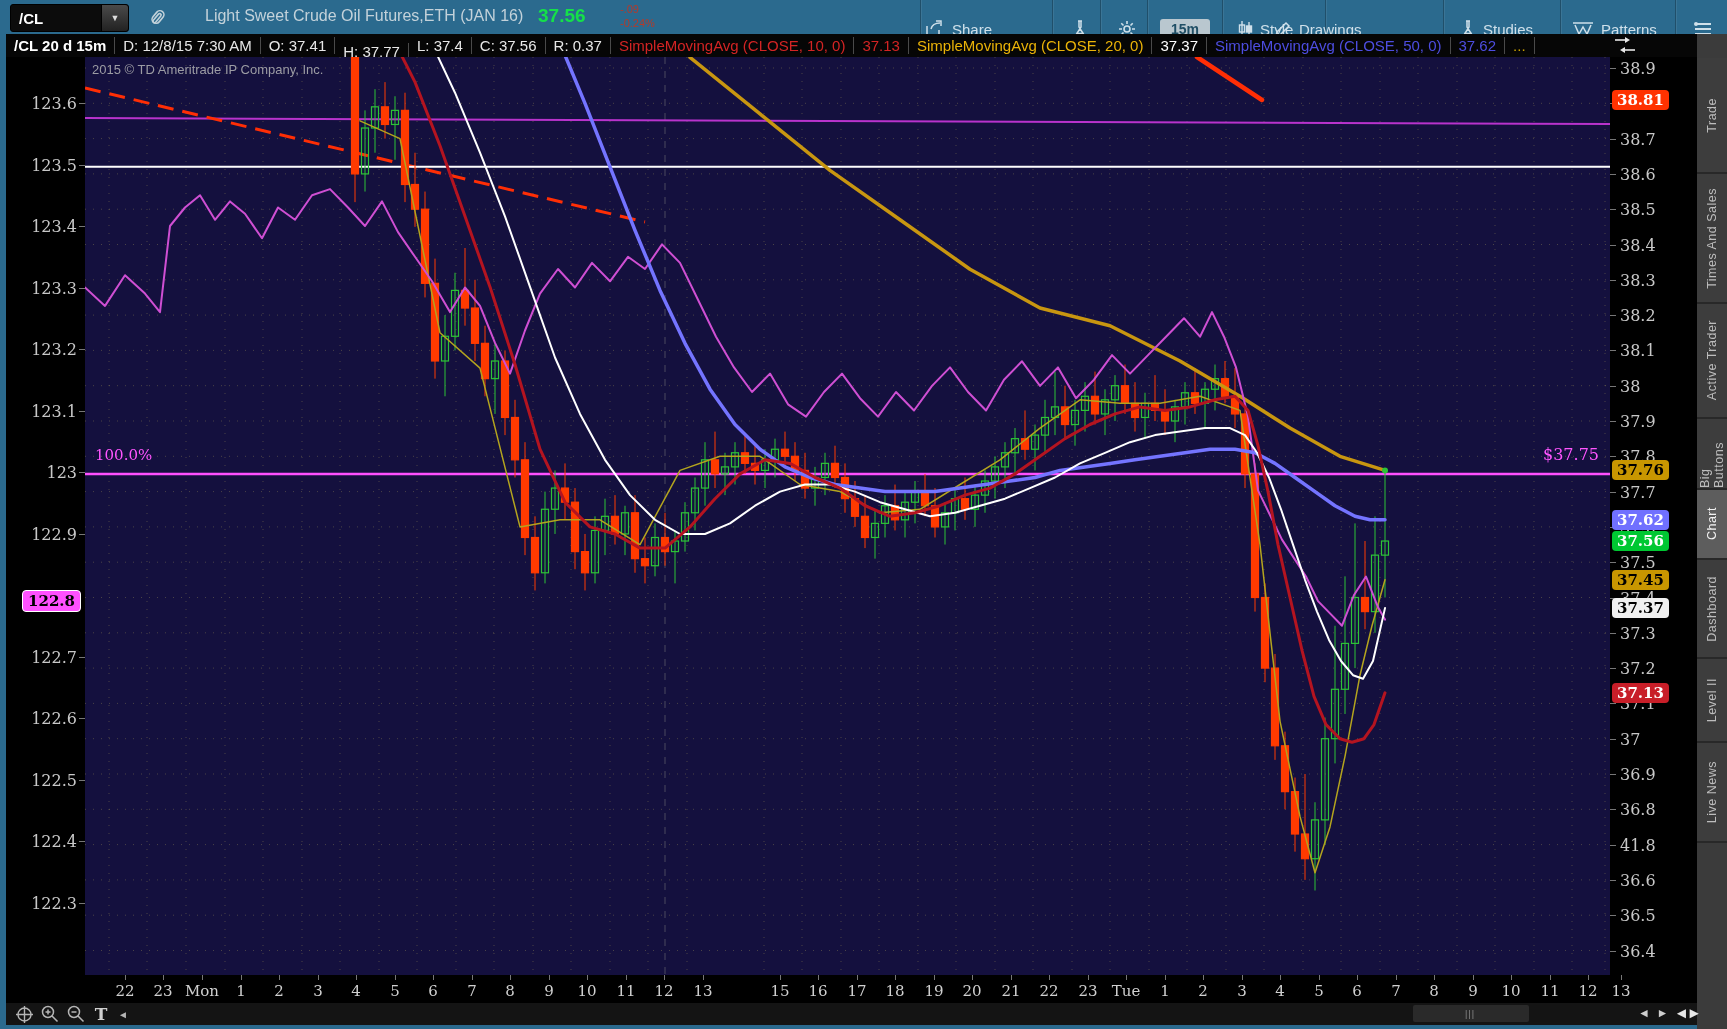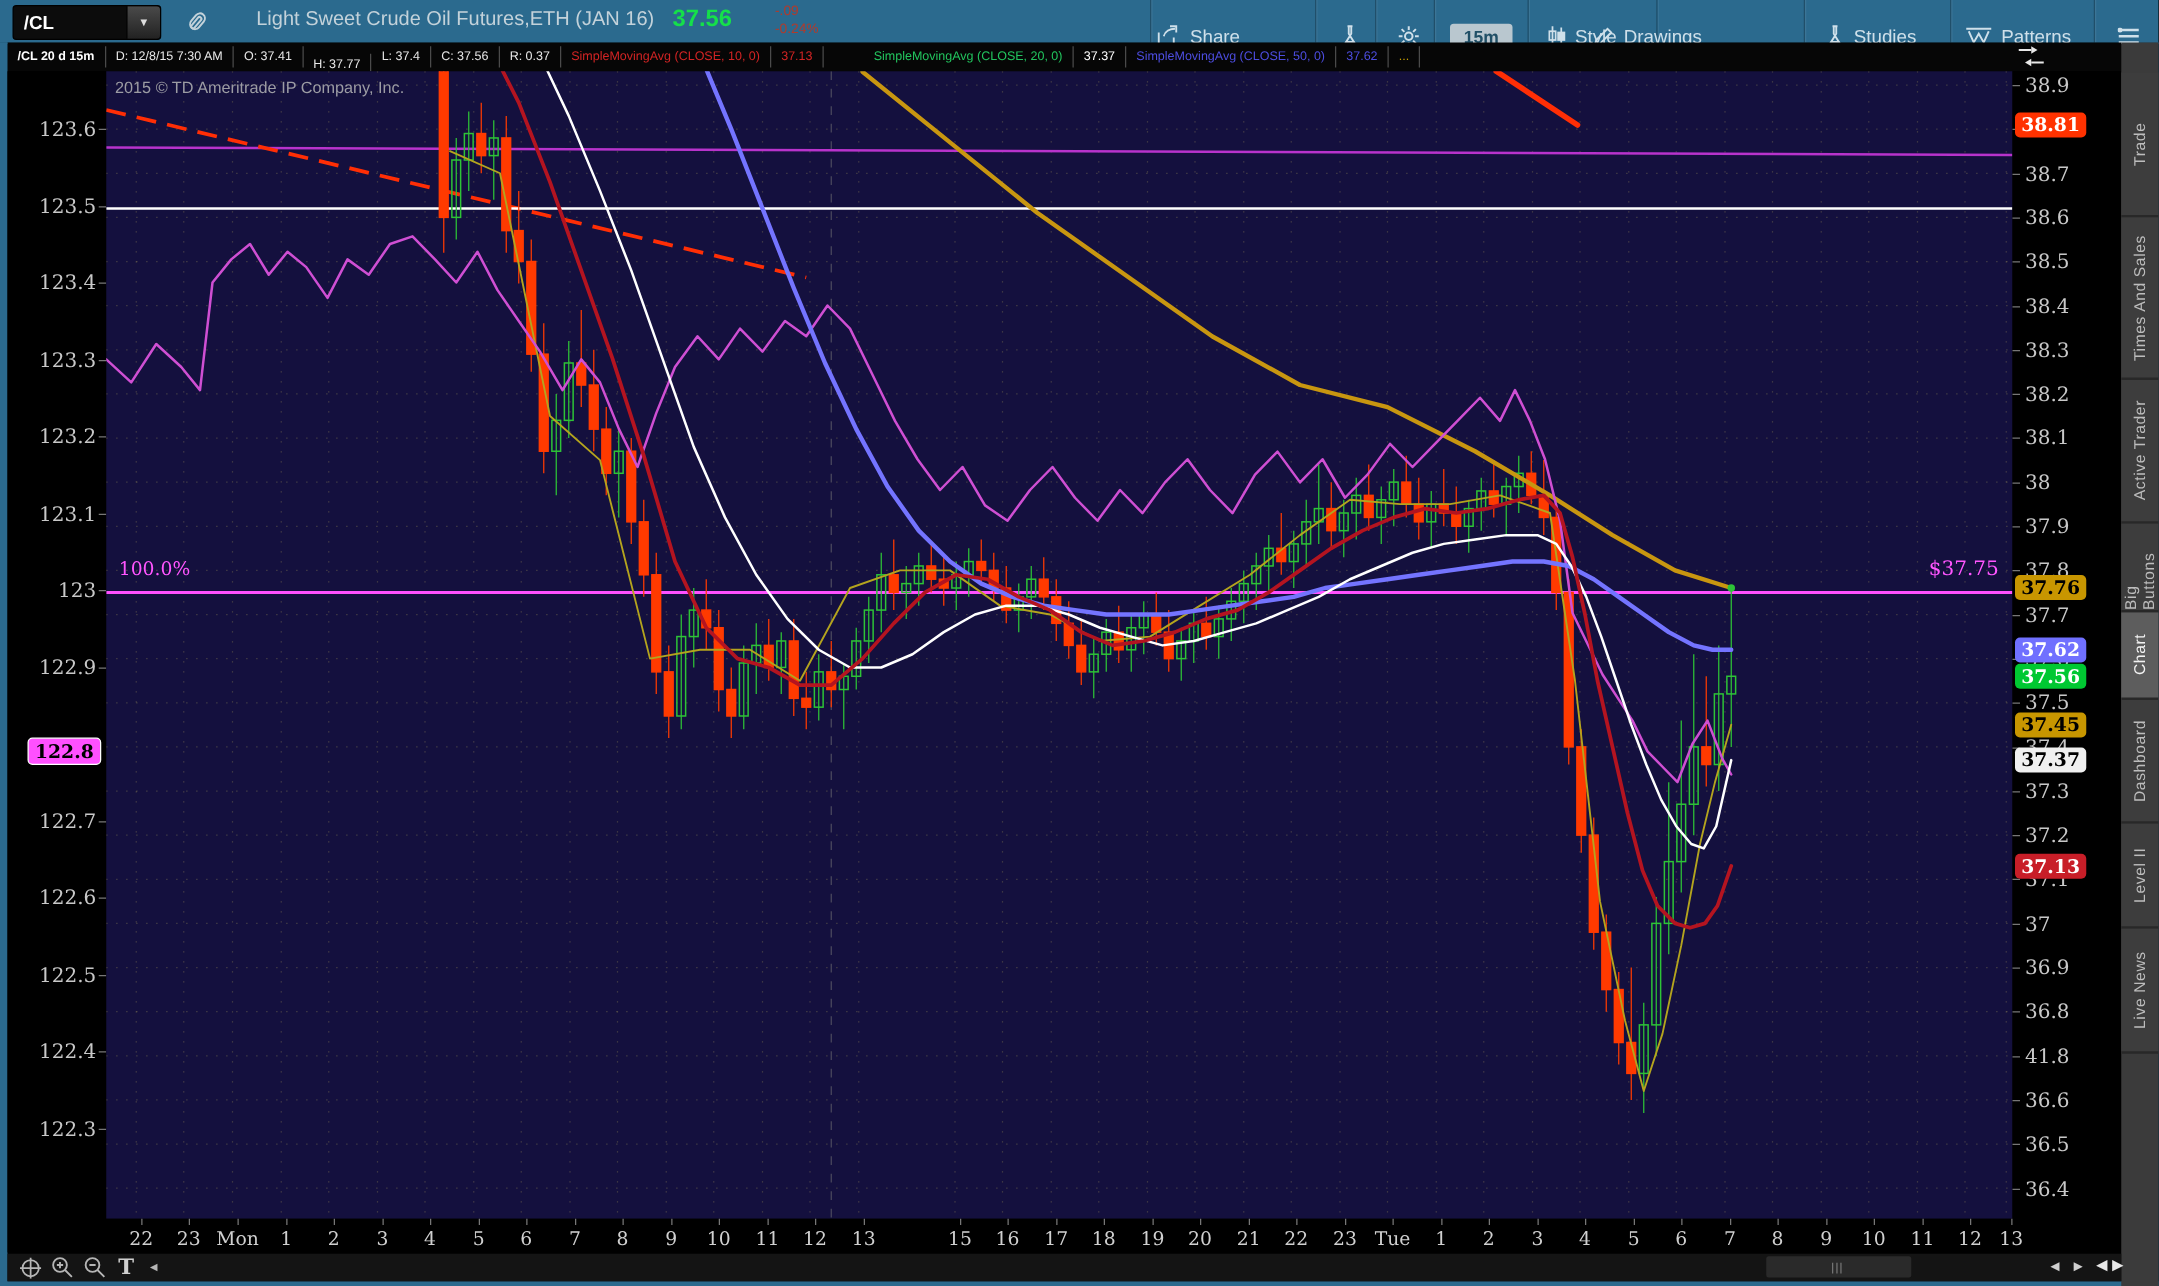--- a/index.html
+++ b/index.html
@@ -19,30 +19,30 @@
   #last-price{position:absolute;left:538px;top:5px;color:#15e04a;font-size:19px;font-weight:bold;}
   #chg-box{position:absolute;left:620px;top:2px;color:#b33a2b;font-size:11px;line-height:14px;}
   .tb-btn{position:absolute;top:0;height:34px;display:flex;align-items:center;gap:7px;color:#cfe0ea;
           font-size:15px;cursor:pointer;margin-top:12px;}
   .tb-btn .ic{display:flex;align-items:center;}
   .fold::after{content:"";position:absolute;right:-14px;bottom:3px;border-style:solid;
                border-width:0 0 7px 7px;border-color:transparent transparent #cfe0ea transparent;opacity:.85;}
   #tf-chip{background:#b9c7cf;color:#204f66;font-weight:bold;font-size:14px;border-radius:3px;padding:2px 11px;}
   
   #chart-header{left:6px;top:34px;width:1691px;height:23px;background:#060606;display:flex;align-items:center;
-                font-size:10px;color:#e6e6e6;white-space:nowrap;overflow:hidden;}
+                font-size:15px;color:#e6e6e6;white-space:nowrap;overflow:hidden;}
   .hseg{padding:0 8px;border-right:1px solid #4a4a4a;height:17px;display:flex;align-items:center;}
   #hdr-compare{position:absolute;left:1612px;top:36px;}
   
   .teal{background:#2b6a8e;}
   
   #left-axis{left:6px;top:57px;width:79px;height:945px;background:#000;}
   #right-axis{left:1610px;top:57px;width:87px;height:945px;background:#000;}
   #plot{left:85px;top:57px;width:1525px;height:918px;background:#14103e;}
-  #time-axis{left:10px;top:975px;width:1604px;height:24px;background:#000;text-align:right;}
+  #time-axis{left:22px;top:975px;width:1604px;height:24px;background:#000;text-align:right;}
   .axlabel{position:absolute;color:#c8c8c8;font-family:"DejaVu Serif",serif;font-size:16px;transform:translateY(-50%);}
   .tick{position:absolute;height:1px;width:6px;background:#9a9a9a;}
   .tlabel{position:absolute;top:7px;transform:translateX(-50%);color:#d0d0d0;
           font-family:"DejaVu Serif",serif;font-size:15px;}
   .bubble{position:absolute;transform:translateY(-50%);border-radius:4px;padding:1px 5px;
           font-family:"DejaVu Serif",serif;font-size:15px;font-weight:bold;}
   
   #copyright{left:92px;top:62px;color:#9c9ca4;font-size:13px;}
   #fib-label{left:95px;top:446px;color:#ff55ff;font-size:15px;font-family:"DejaVu Serif",serif;}
   #price-line-label{left:1543px;top:445px;color:#ff55ff;font-size:16px;font-family:"DejaVu Serif",serif;}
@@ -194,21 +194,21 @@
   <div id="chart-header" class="abs">
       <div class="hseg" style="color: rgb(255, 255, 255); font-weight: bold;">/CL 20 d 15m</div>
       <div class="hseg" style="color: rgb(232, 232, 232);">D: 12/8/15 7:30 AM</div>
       <div class="hseg" style="color: rgb(232, 232, 232);">O: 37.41</div>
       <div class="hseg" style="color: rgb(232, 232, 232); margin-top: 12px;">H: 37.77</div>
       <div class="hseg" style="color: rgb(232, 232, 232);">L: 37.4</div>
       <div class="hseg" style="color: rgb(232, 232, 232);">C: 37.56</div>
       <div class="hseg" style="color: rgb(232, 232, 232);">R: 0.37</div>
       <div class="hseg" style="color: rgb(211, 36, 36);">SimpleMovingAvg (CLOSE, 10, 0)</div>
       <div class="hseg" style="color: rgb(211, 36, 36);">37.13</div>
-      <div class="hseg" style="color: #22c55e; margin-left: 32px;">SimpleMovingAvg (CLOSE, 20, 0)</div>
+      <div class="hseg" style="color: #eab308;">SimpleMovingAvg (CLOSE, 20, 0)</div>
       <div class="hseg" style="color: rgb(255, 255, 255);">37.37</div>
       <div class="hseg" style="color: rgb(77, 77, 224);">SimpleMovingAvg (CLOSE, 50, 0)</div>
       <div class="hseg" style="color: rgb(77, 77, 224);">37.62</div>
       <div class="hseg" style="color: rgb(200, 160, 0);">...</div>
     </div>
   <span id="hdr-compare" class="abs">
     <svg width="26" height="18" viewBox="0 0 26 18">
         <g stroke="#e8e8e8" stroke-width="1.6" fill="#e8e8e8">
           <path d="M3 4 L13 4" fill="none"></path>
           <path d="M13 1 L18 4 L13 7 Z" stroke="none"></path>

